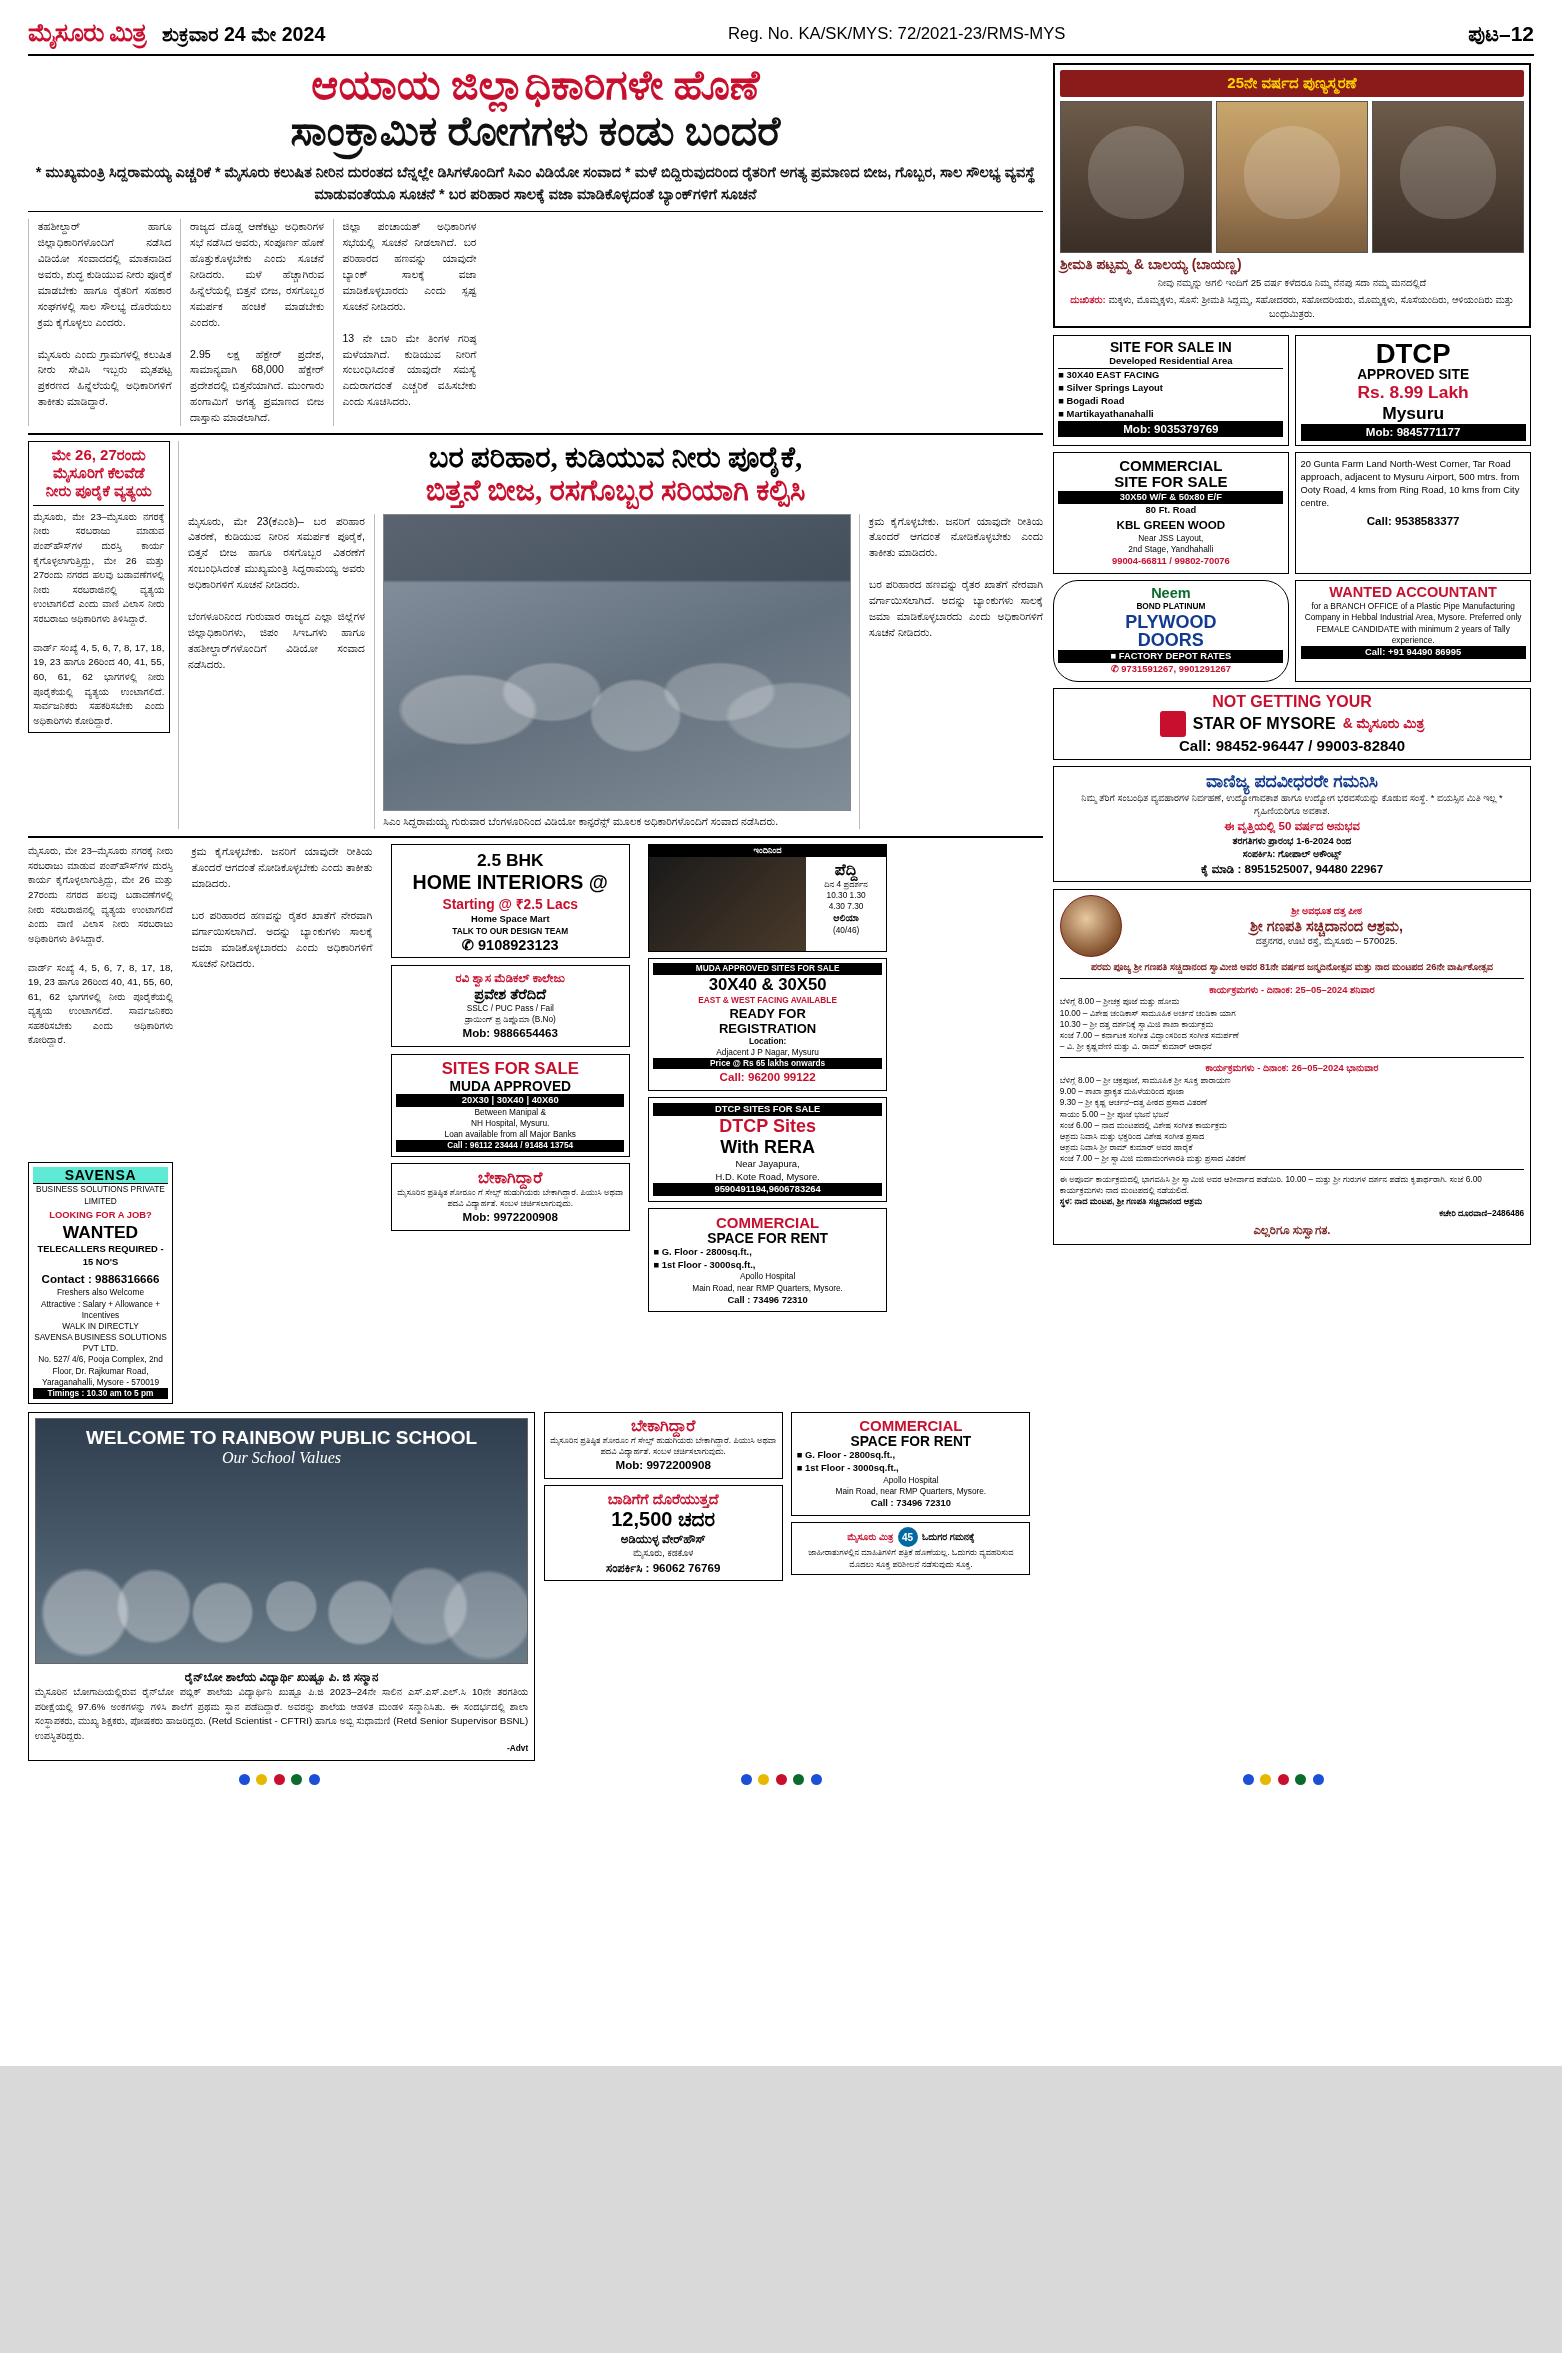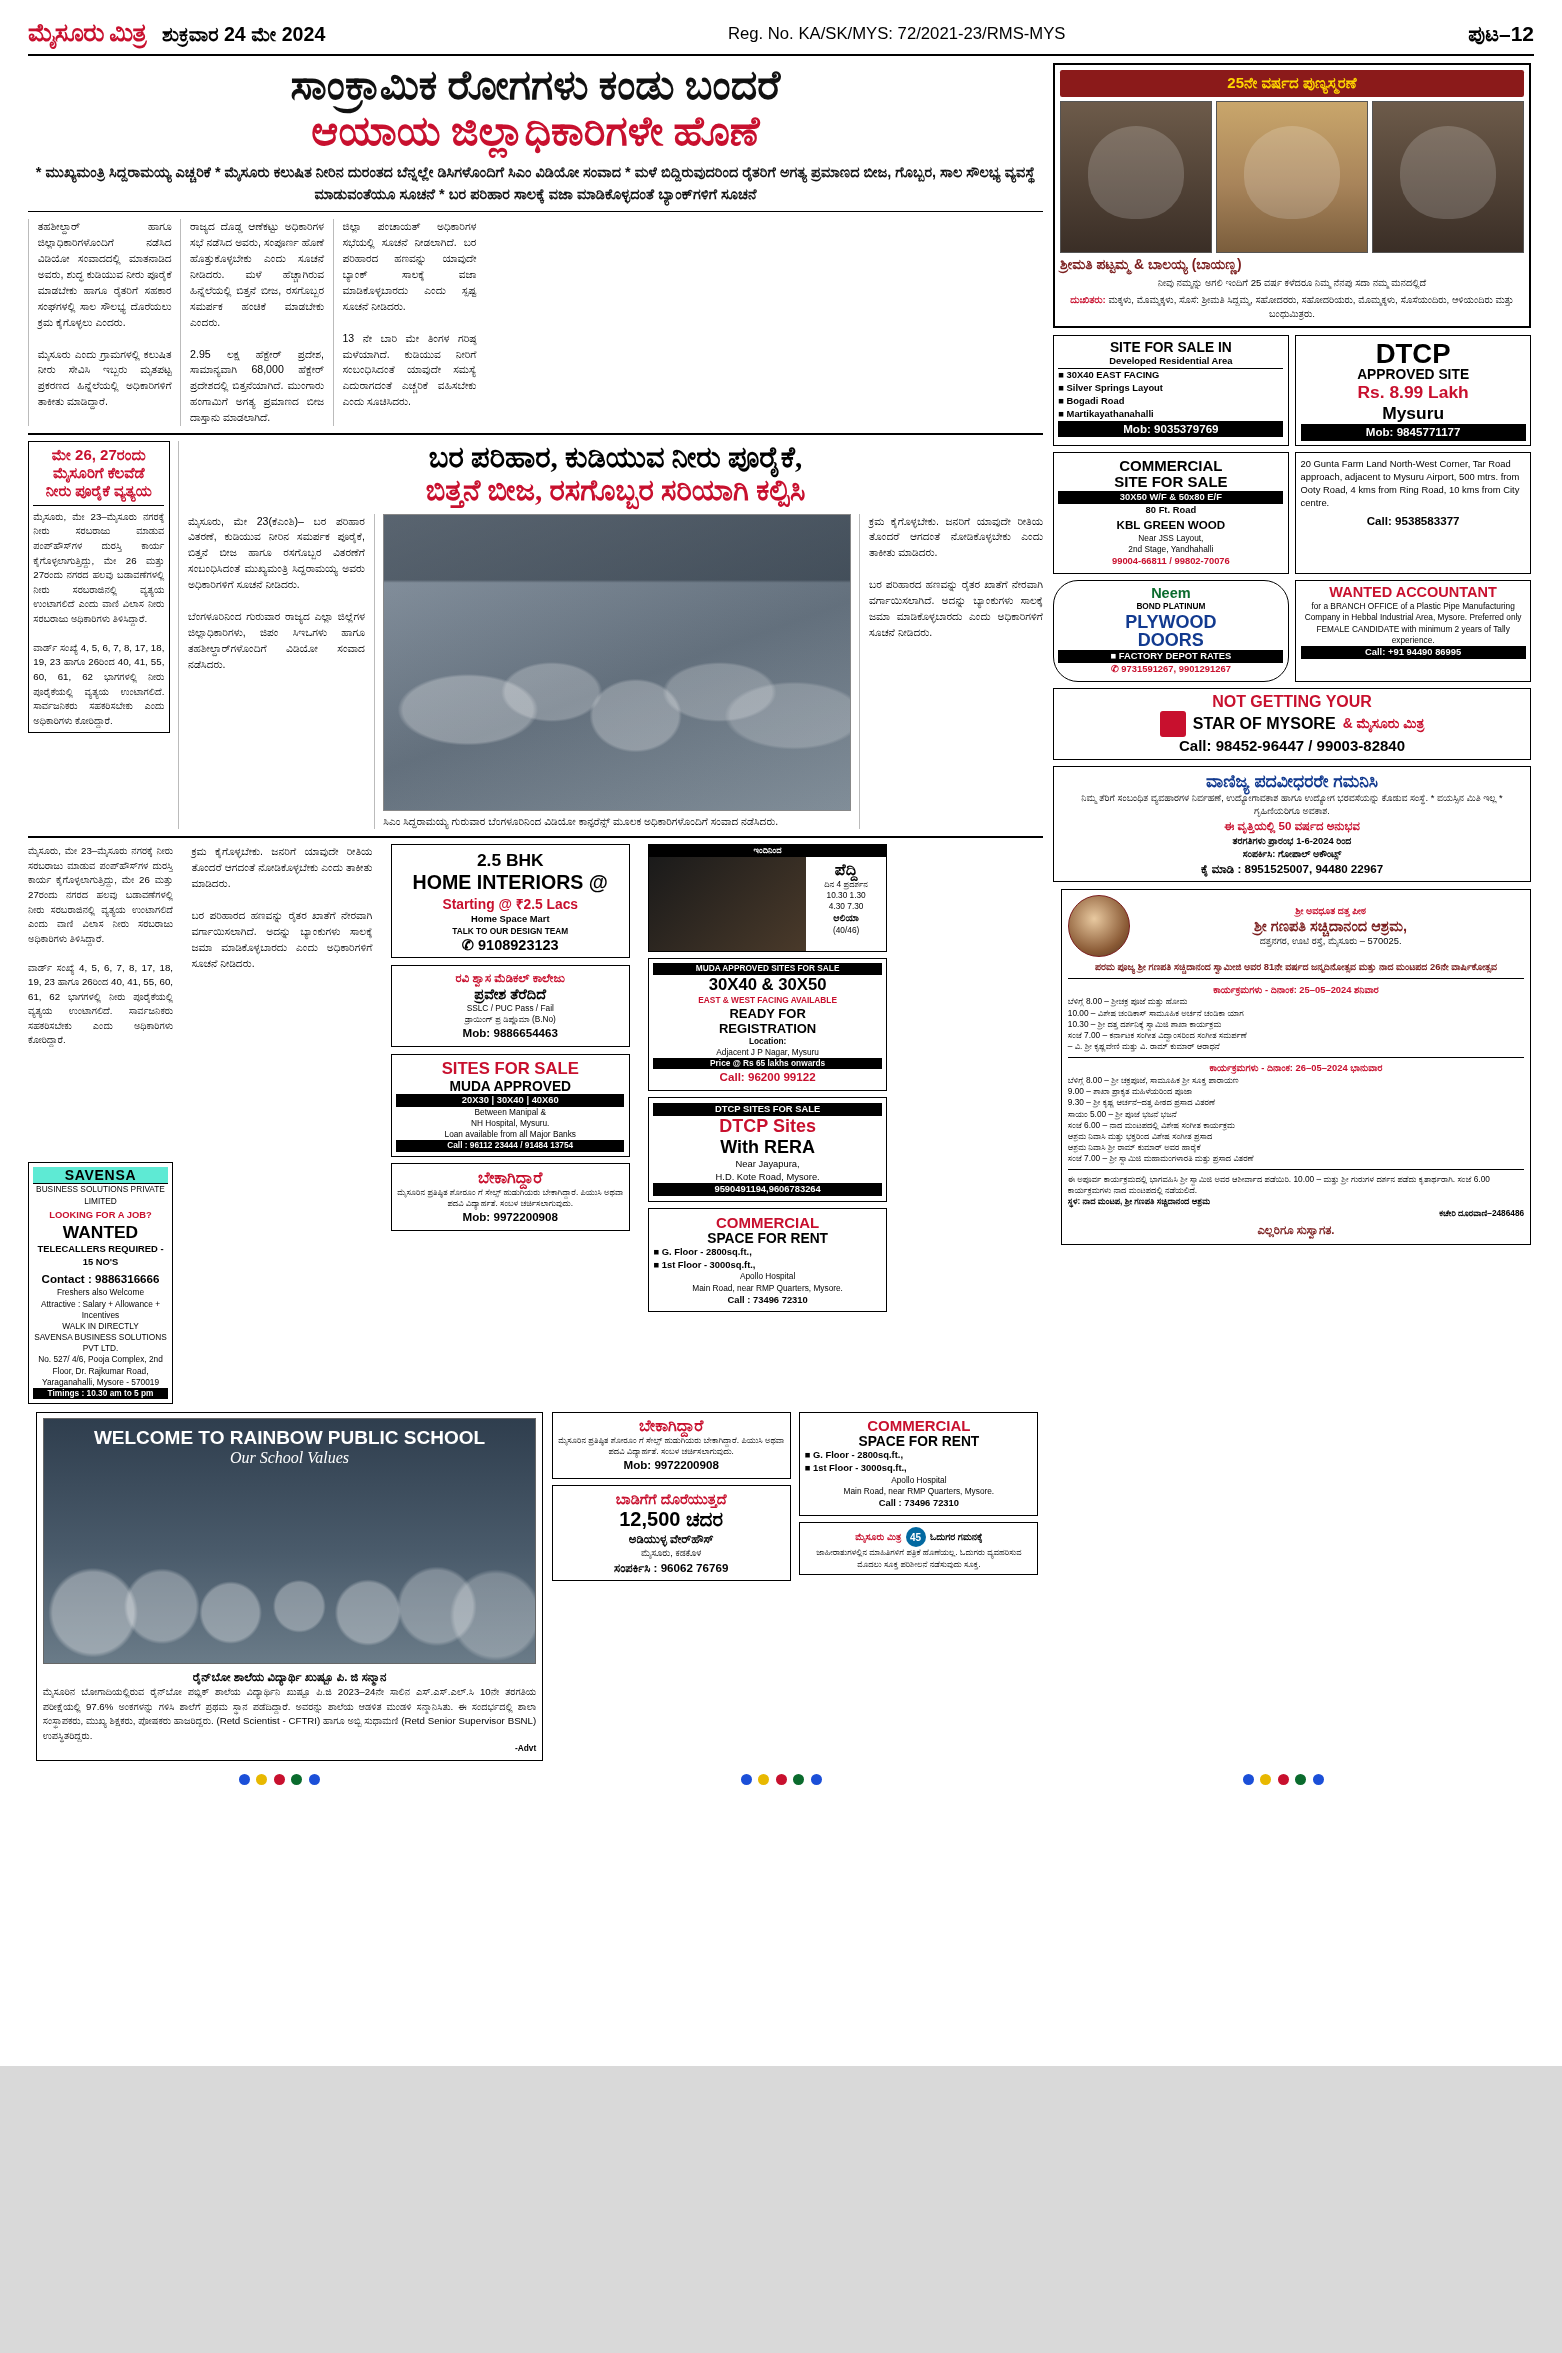--- a/index.html
+++ b/index.html
@@ -142,43 +142,43 @@
   .sage-photo{
     width:62px;height:62px;border-radius:50%;
     background:radial-gradient(circle at 42% 38%, #e8c9a0, #8a5a35 65%, #4a2f1c);
     border:1.4px solid #7a1d1d;
   }
   .dots { display:flex; gap:6.5px; justify-content:center; margin-top:5.8px; }
   .dot { width:11px; height:11px; border-radius:50%; }
 
   .stack > * + * { margin-top:6.5px; }
   .pad6 { padding:4.3px; }
-  .pad8 { padding:5.8px;margin-left:8px; }
+  .pad8 { padding:5.8px; }
 </style>
 </head>
 <body>
 
 <div class="page">
 
   <div class="masthead">
     <div class="mast-left">
       <div class="logo">ಮೈಸೂರು ಮಿತ್ರ</div>
       <div class="mast-date">ಶುಕ್ರವಾರ 24 ಮೇ 2024</div>
     </div>
     <div class="mast-reg">Reg. No. KA/SK/MYS: 72/2021-23/RMS-MYS</div>
     <div class="mast-page">ಪುಟ–12</div>
   </div>
 
   <div class="main-grid">
 
     <div class="col-left">
 
       <div class="headline-block">
+        <div class="headline h-line2">ಆಯಾಯ ಜಿಲ್ಲಾಧಿಕಾರಿಗಳೇ ಹೊಣೆ</div>
         <div class="headline h-line1">ಸಾಂಕ್ರಾಮಿಕ ರೋಗಗಳು ಕಂಡು ಬಂದರೆ</div>
-        <div class="headline h-line2">ಆಯಾಯ ಜಿಲ್ಲಾಧಿಕಾರಿಗಳೇ ಹೊಣೆ</div>
         <div class="subhead">* ಮುಖ್ಯಮಂತ್ರಿ ಸಿದ್ದರಾಮಯ್ಯ ಎಚ್ಚರಿಕೆ * ಮೈಸೂರು ಕಲುಷಿತ ನೀರಿನ ದುರಂತದ ಬೆನ್ನಲ್ಲೇ ಡಿಸಿಗಳೊಂದಿಗೆ ಸಿಎಂ ವಿಡಿಯೋ ಸಂವಾದ * ಮಳೆ ಬಿದ್ದಿರುವುದರಿಂದ ರೈತರಿಗೆ ಅಗತ್ಯ ಪ್ರಮಾಣದ ಬೀಜ, ಗೊಬ್ಬರ, ಸಾಲ ಸೌಲಭ್ಯ ವ್ಯವಸ್ಥೆ ಮಾಡುವಂತೆಯೂ ಸೂಚನೆ * ಬರ ಪರಿಹಾರ ಸಾಲಕ್ಕೆ ವಜಾ ಮಾಡಿಕೊಳ್ಳದಂತೆ ಬ್ಯಾಂಕ್‌ಗಳಿಗೆ ಸೂಚನೆ</div>
       </div>
 
       <div class="colwrap" style="margin-top:7.2px;">
         <div class="vr"></div>
         <div class="kn" style="width:134px; white-space:pre-line;">ತಹಶೀಲ್ದಾರ್ ಹಾಗೂ ಜಿಲ್ಲಾಧಿಕಾರಿಗಳೊಂದಿಗೆ ನಡೆಸಿದ ವಿಡಿಯೋ ಸಂವಾದದಲ್ಲಿ ಮಾತನಾಡಿದ ಅವರು, ಶುದ್ಧ ಕುಡಿಯುವ ನೀರು ಪೂರೈಕೆ ಮಾಡಬೇಕು ಹಾಗೂ ರೈತರಿಗೆ ಸಹಕಾರ ಸಂಘಗಳಲ್ಲಿ ಸಾಲ ಸೌಲಭ್ಯ ದೊರೆಯಲು ಕ್ರಮ ಕೈಗೊಳ್ಳಲು ಎಂದರು.
 
 ಮೈಸೂರು ಎಂದು ಗ್ರಾಮಗಳಲ್ಲಿ ಕಲುಷಿತ ನೀರು ಸೇವಿಸಿ ಇಬ್ಬರು ಮೃತಪಟ್ಟ ಪ್ರಕರಣದ ಹಿನ್ನೆಲೆಯಲ್ಲಿ ಅಧಿಕಾರಿಗಳಿಗೆ ತಾಕೀತು ಮಾಡಿದ್ದಾರೆ.</div>
         <div class="vr"></div>
         <div class="kn" style="width:134px; white-space:pre-line;">ರಾಜ್ಯದ ದೊಡ್ಡ ಆಣೆಕಟ್ಟು ಅಧಿಕಾರಿಗಳ ಸಭೆ ನಡೆಸಿದ ಅವರು, ಸಂಪೂರ್ಣ ಹೊಣೆ ಹೊತ್ತುಕೊಳ್ಳಬೇಕು ಎಂದು ಸೂಚನೆ ನೀಡಿದರು. ಮಳೆ ಹೆಚ್ಚಾಗಿರುವ ಹಿನ್ನೆಲೆಯಲ್ಲಿ ಬಿತ್ತನೆ ಬೀಜ, ರಸಗೊಬ್ಬರ ಸಮರ್ಪಕ ಹಂಚಿಕೆ ಮಾಡಬೇಕು ಎಂದರು.

